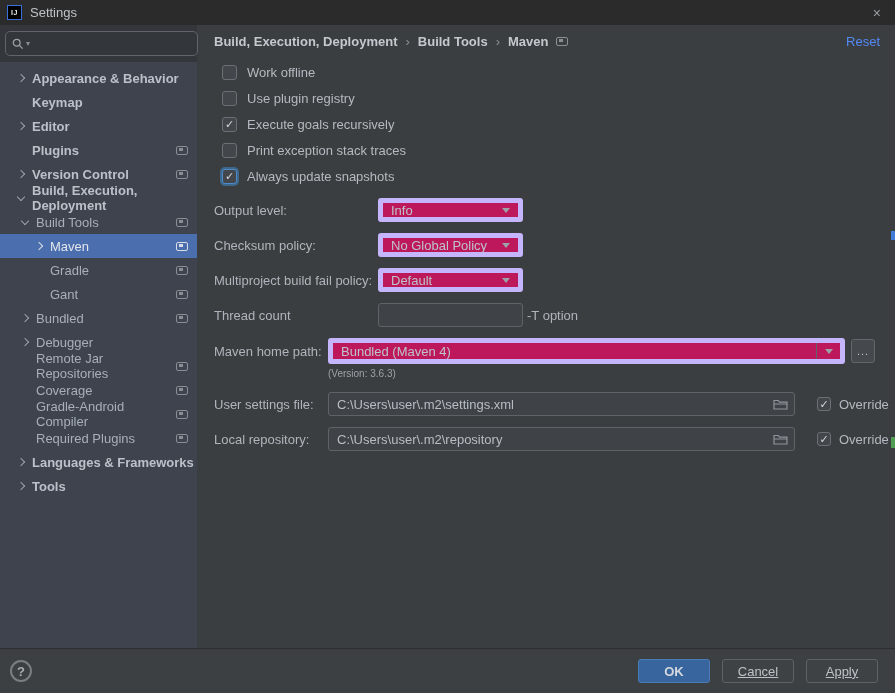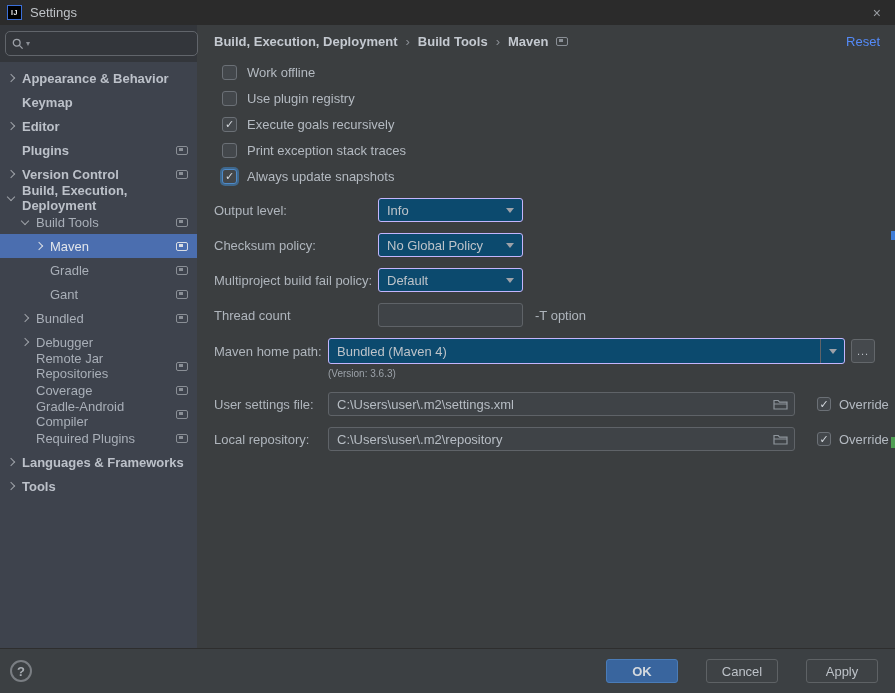--- a/index.html
+++ b/index.html
@@ -19,21 +19,21 @@
   .body{position:absolute;top:25px;left:0;right:0;bottom:45px;display:flex;}
   .sidebar{width:197px;background:#3E434D;display:flex;flex-direction:column;flex:none;}
   .search-strip{height:37px;background:#33363B;display:flex;align-items:center;padding:0 5px;box-sizing:border-box;flex:none;}
   .search-box{flex:1;height:25px;border:1px solid #61656B;border-radius:5px;display:flex;align-items:center;
               padding:0 6px;gap:2px;box-sizing:border-box;}
   .search-caret{color:#8A8E94;font-size:8px;}
   .search-input{flex:1;background:transparent;border:none;outline:none;color:#C7CBD1;font-size:12px;min-width:0;font-family:inherit;}
   .tree{padding-top:4px;}
   .tree-row{height:24px;display:flex;align-items:center;color:#A9AFB8;font-size:13px;cursor:default;}
   .tree-row.bold{font-weight:bold;color:#BCC1C9;}
-  .lvl0{padding-left:8px}.lvl1{padding-left:22px}.lvl2{padding-left:36px}
+  .lvl0{padding-left:18px}.lvl1{padding-left:22px}.lvl2{padding-left:36px}
   .chev-slot{width:14px;display:flex;align-items:center;flex:none;}
   .chev{width:5px;height:5px;border-right:1.5px solid #9DA1A8;border-bottom:1.5px solid #9DA1A8;display:inline-block;}
   .chev.right{transform:rotate(-45deg);}
   .chev.down{transform:rotate(45deg);margin-top:-2px;}
   .tree-row.selected{background:#4B6EAF;color:#E2E6EB;}
   .tree-row.selected .chev{border-color:#D9DDE3;}
   .screen-icon{width:12px;height:9px;border:1px solid #8A8F96;border-radius:2px;position:relative;display:inline-block;box-sizing:border-box;flex:none;}
   .screen-icon::after{content:"";position:absolute;left:2px;top:1px;width:4px;height:3px;background:#8A8F96;}
   .tree-row .screen-icon{margin-left:auto;margin-right:9px;}
   .tree-row.selected .screen-icon{border-color:#D9DDE3;}
@@ -47,48 +47,48 @@
   .cb-row{height:26px;display:flex;align-items:center;padding-left:8px;gap:10px;font-size:13px;color:#B4BAC1;}
   .cb-box{width:15px;height:15px;border:1px solid #6B7076;border-radius:3px;background:#43474B;display:flex;
           align-items:center;justify-content:center;font-size:11px;line-height:1;color:#D6DADF;box-sizing:border-box;flex:none;}
   .cb-box.focused{box-shadow:0 0 0 2px rgba(66,136,202,.55);border-color:#4E8AC9;}
   .cb-box.sm{width:14px;height:14px;}
   .form{margin-top:9px;}
   .form-row{display:flex;align-items:center;margin-bottom:11px;}
   .form-label{font-size:13px;color:#AFB5BC;flex:none;}
   .form-label.wide{width:164px;}
   .form-label.narrow{width:114px;}
-  .combo{height:24px;border:1px solid #c4b5fd;border-radius:3px;display:flex;align-items:center;background:#0c4a6e;box-sizing:border-box;}
+  .combo{height:24px;border:5px solid #c4b5fd;border-radius:3px;display:flex;align-items:center;background:#be185d;box-sizing:border-box;}
   .combo.small{width:145px;}
   .combo.large{width:517px;height:26px;}
   .combo-value{flex:1;padding-left:8px;font-size:13px;color:#BDC3C9;white-space:nowrap;overflow:hidden;}
   .combo-arrow{width:0;height:0;border-left:4px solid transparent;border-right:4px solid transparent;border-top:5px solid #9DA1A8;margin-right:8px;flex:none;}
   .arrow-section{width:23px;align-self:stretch;border-left:1px solid #5F6368;display:flex;align-items:center;justify-content:center;flex:none;}
   .arrow-section .combo-arrow{margin:0;}
   .text-input{width:145px;height:24px;border:1px solid #5F6368;border-radius:3px;background:#3F4347;box-sizing:border-box;
               padding:0 6px;color:#BDC3C9;font-size:13px;font-family:inherit;outline:none;}
-  .hint{margin-left:12px;font-size:13px;color:#AFB5BC;}
+  .hint{margin-left:4px;font-size:13px;color:#AFB5BC;}
   .browse-btn{width:24px;height:24px;margin-left:6px;border:1px solid #63676B;border-radius:3px;background:#45494D;
               color:#B9BEC4;font-size:11px;display:flex;align-items:center;justify-content:center;letter-spacing:1px;flex:none;padding:0;font-family:inherit;}
   .maven-row{margin-bottom:4px;}
   .version-note{margin:0 0 8px 114px;font-size:10px;color:#9CA2A9;height:16px;}
   .path-field{width:467px;height:24px;border:1px solid #5F6368;border-radius:3px;background:#3F4347;display:flex;align-items:center;box-sizing:border-box;}
   .path-text{flex:1;padding-left:8px;font-size:13px;color:#B7BDC4;white-space:nowrap;overflow:hidden;}
   .folder-wrap{margin-right:6px;display:flex;flex:none;}
   .override{display:flex;align-items:center;gap:8px;margin-left:22px;font-size:13px;color:#B4BAC1;}
   
   .footer{position:absolute;left:0;right:0;bottom:0;height:45px;background:#3C4043;border-top:1px solid #2E2E2E;
           display:flex;align-items:center;box-sizing:border-box;}
   .help-circle{width:22px;height:22px;border-radius:50%;border:2px solid #7A7E83;color:#A8ADB3;display:flex;
                align-items:center;justify-content:center;font-size:13px;font-weight:bold;margin-left:10px;box-sizing:border-box;}
   .btns{margin-left:auto;display:flex;gap:12px;margin-right:17px;}
   .btn{width:72px;height:24px;border-radius:3px;font-size:13px;display:flex;align-items:center;justify-content:center;
-       box-sizing:border-box;font-family:inherit;padding:0;margin-left:16px;}
+       box-sizing:border-box;font-family:inherit;padding:0;}
   .btn.primary{background:#39659E;border:1px solid #4A7CB8;color:#D3D8DE;font-weight:bold;}
-  .btn.secondary{background:#3E4245;border:1px solid #5E6265;color:#BDC2C8;}
+  .btn.secondary{background:#3E4245;border:1px solid #5E6265;color:#BDC2C8;text-decoration:underline;}
   
   .mark{position:absolute;right:0;width:4px;}
   .mark.blue{top:231px;height:9px;background:#3F7DD8;}
   .mark.green{top:437px;height:11px;background:#4F9E53;}
 </style>
 </head>
 <body>
 
 <div class="window">
 

